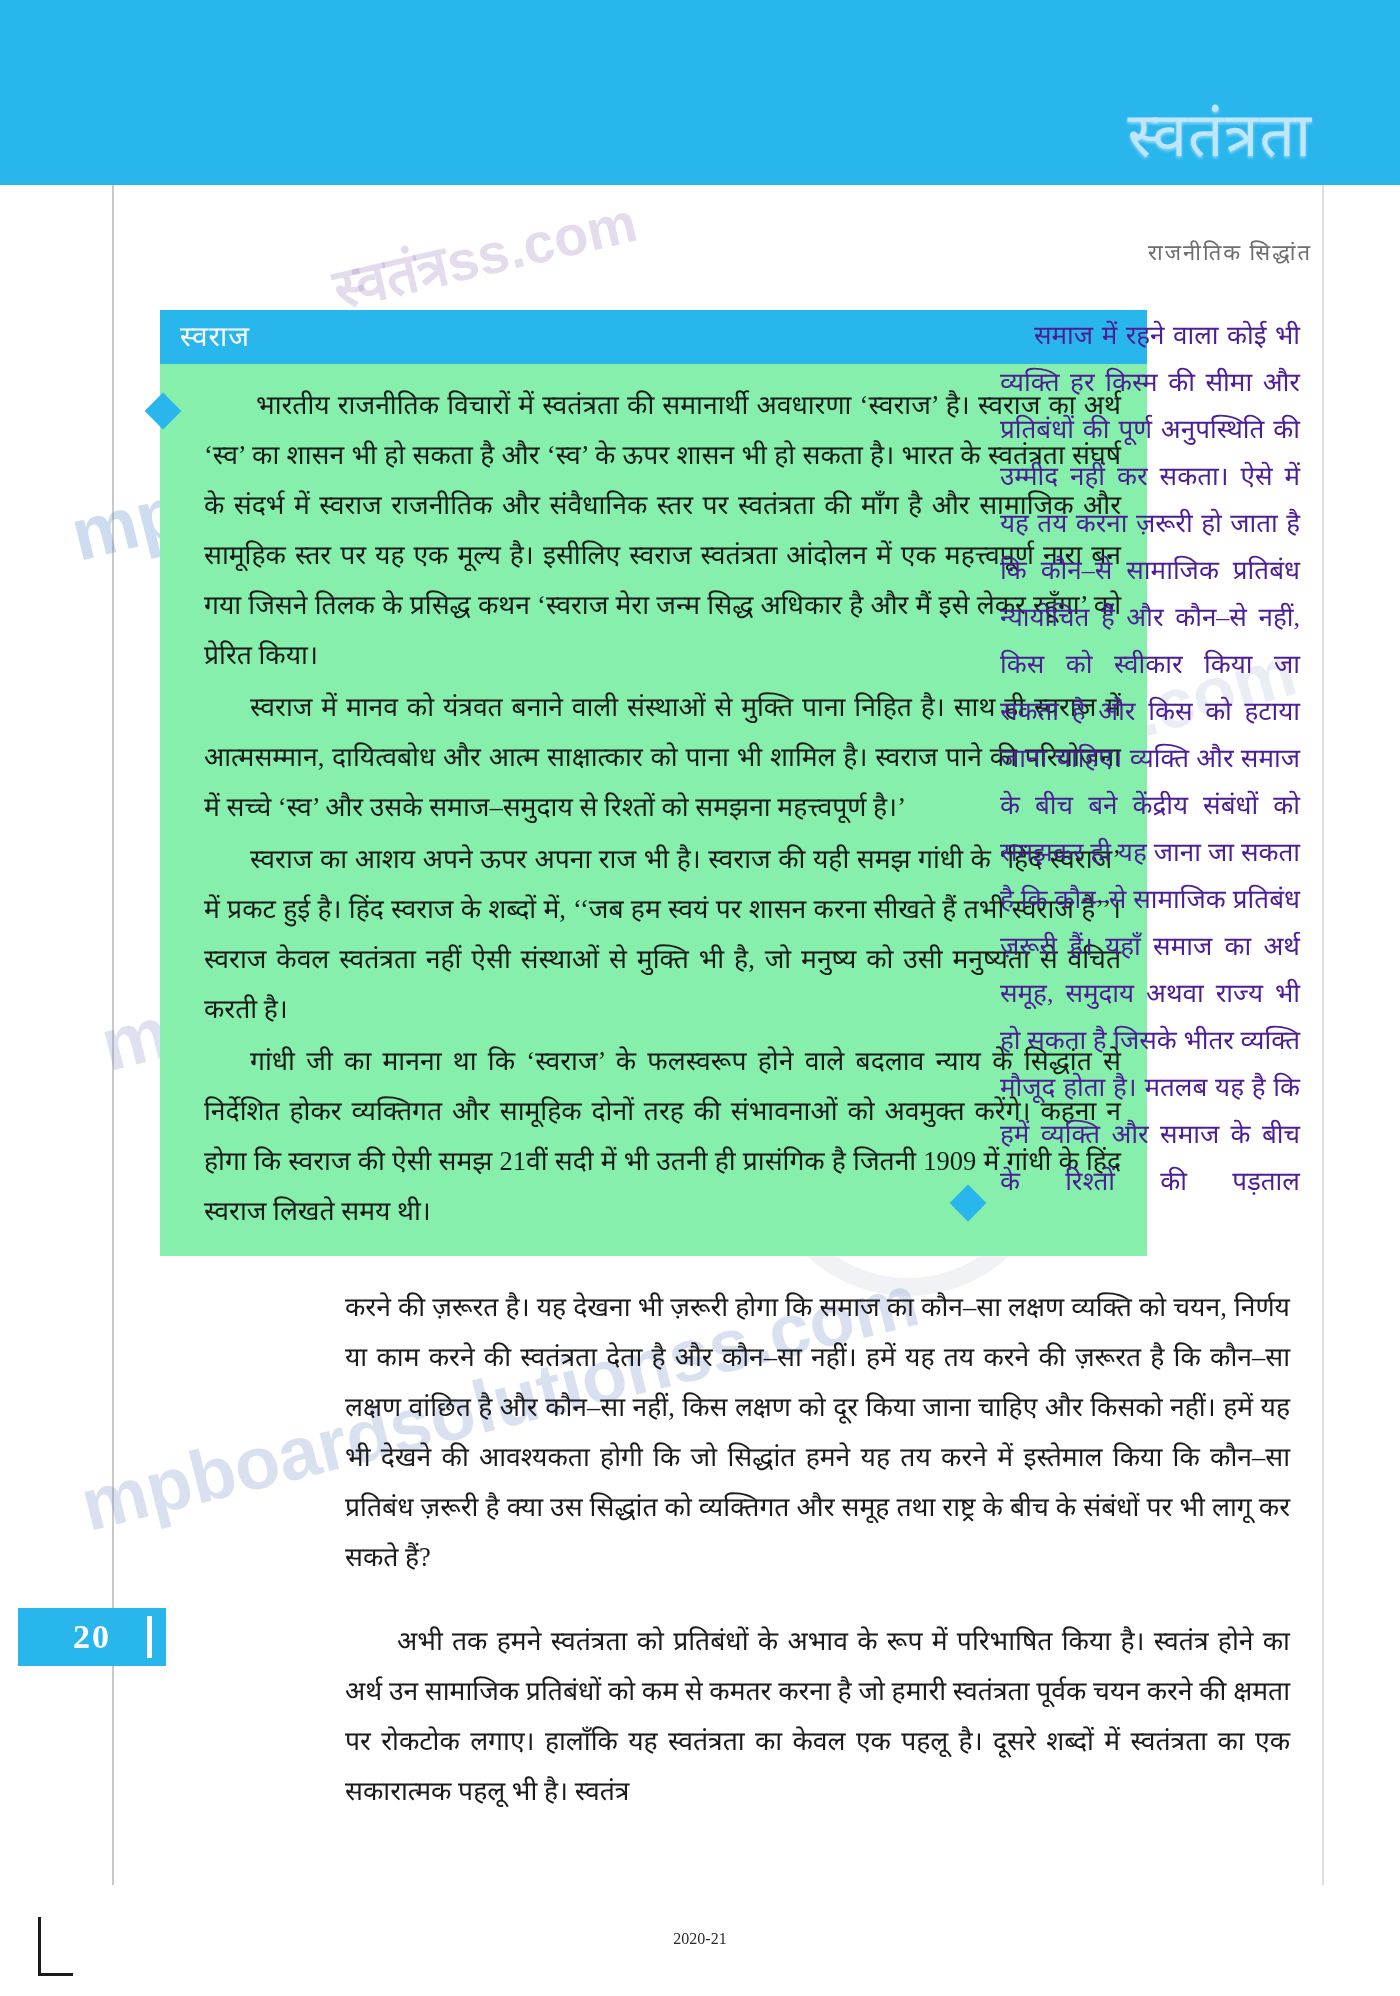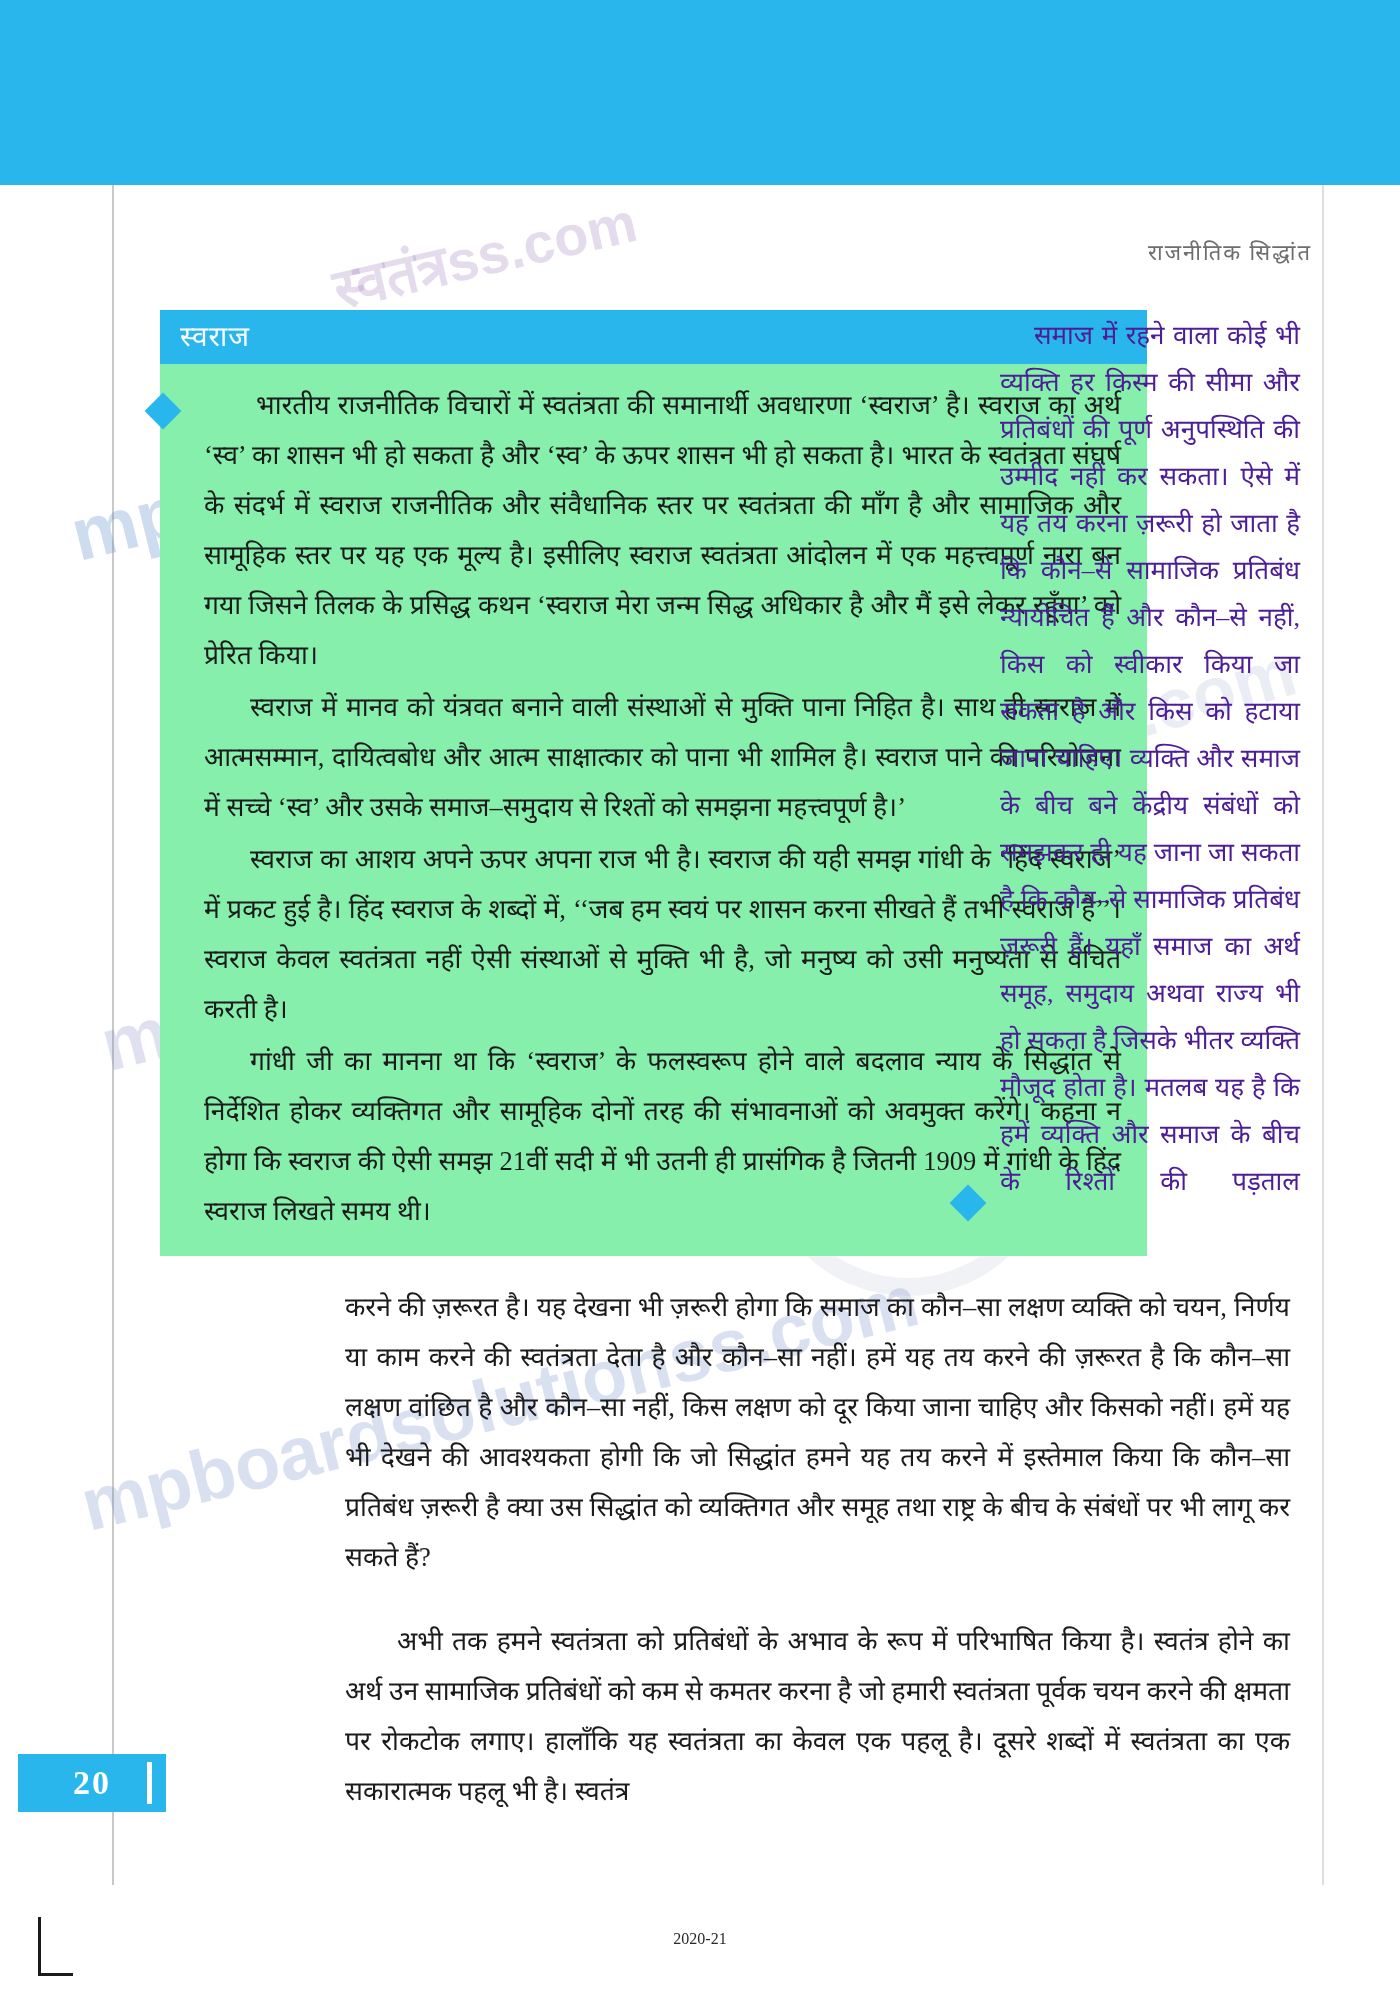--- a/index.html
+++ b/index.html
@@ -160,21 +160,21 @@
   }
   .bottom-block p.indent {
     text-indent: 52px;
     margin-top: 34px;
   }
 
   
   .page-number-tab {
     position: absolute;
     left: 18px;
-    top: 1754px;
+    top: 1608px;
     width: 148px;
     height: 58px;
     background: #29b6ed;
     color: #ffffff;
     font-size: 34px;
     font-weight: bold;
     display: flex;
     align-items: center;
     justify-content: center;
     letter-spacing: 2px;
@@ -257,20 +257,21 @@
 </style>
 </head>
 <body>
 
 <div class="page">
 
   <div class="crop-mark crop-tl"></div>
   <div class="crop-mark crop-bl"></div>
 
   <div class="header-band"></div>
+  <div class="header-title">स्वतंत्रता</div>
   <div class="header-subtitle">राजनीतिक सिद्धांत</div>
 
   <div class="left-rule"></div>
   <div class="right-rule"></div>
 
   <div class="wm wm-1">स्वतंत्रss.com</div>
   <div class="wm wm-2">mpboardsolutionss.com</div>
   <div class="wm wm-3">mpboardsolutionss.com</div>
   <div class="wm wm-4">mpboardsolutionss.com</div>
   <div class="wm wm-5">solutionss.com</div>

